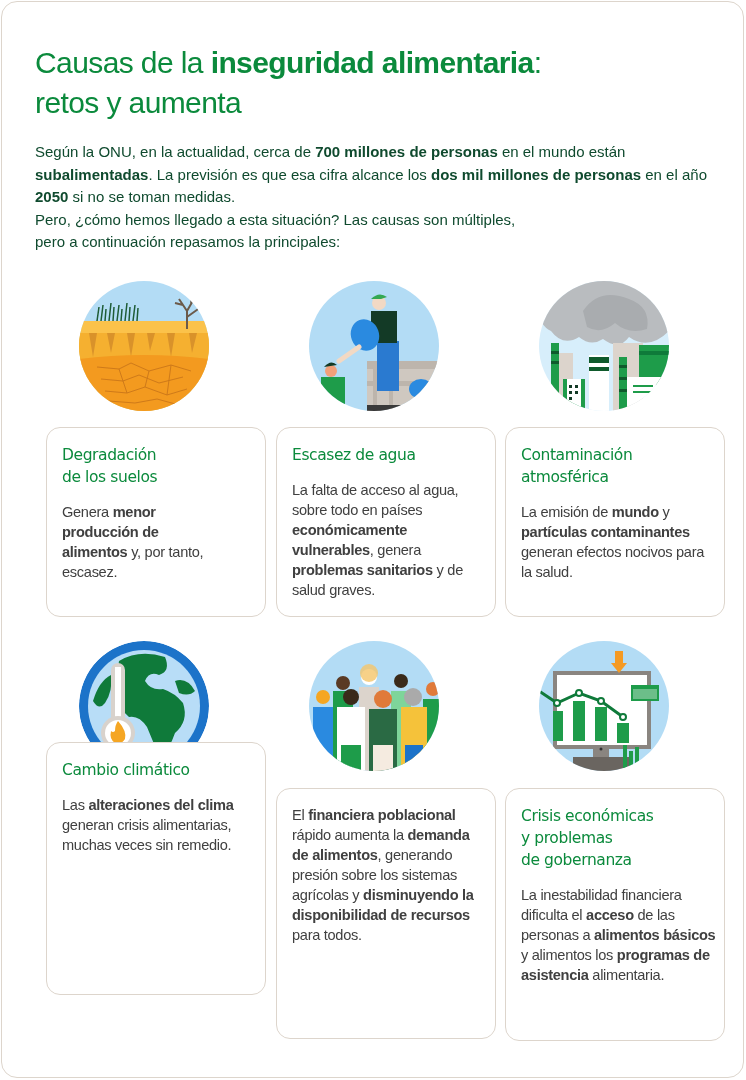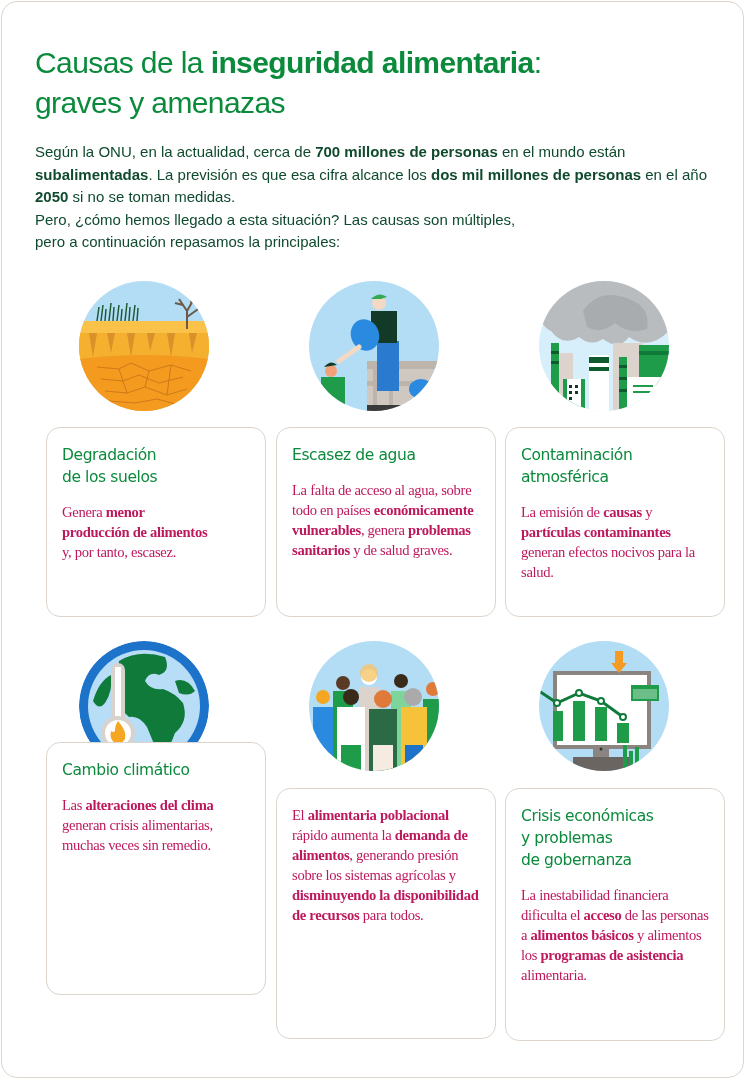--- a/index.html
+++ b/index.html
@@ -26,32 +26,32 @@
     .card {
       position: absolute; width: 220px; border: 1.5px solid #ddd5cc; border-radius: 14px; background: #fff;
       padding: 16px 14px 0 15px;
       margin-left: 12px;
     }
     .card-title {
       color: #0b8a3c; font-size: 15.5px; line-height: 22px; font-weight: 400;
       margin-bottom: 14px; letter-spacing: -0.1px;
     }
     .card-body {
-      color: #be185d; font-size: 14.6px; line-height: 20px; font-family: Liberation Serif, serif;
+      color: #404040; font-size: 14.6px; line-height: 20px; font-family: Liberation Sans, sans-serif;
       letter-spacing: -0.3px;
     }
     .card-body b { font-weight: 700; }
     .card-title { font-family: "DejaVu Sans", sans-serif; letter-spacing: -0.4px; }
   </style>
 </head>
 <body>
 
 <div class="page">
 
-  <h1 class="title"><span>Causas de la </span><b>inseguridad alimentaria</b><span>:</span><br><span>graves y amenazas</span></h1>
+  <h1 class="title"><span>Causas de la </span><b>inseguridad alimentaria</b><span>:</span><br><span>retos y aumenta</span></h1>
 
   <div class="intro">
     <span><span>Según la ONU, en la actualidad, cerca de </span><b>700 millones de personas</b><span> en el mundo están </span><b>subalimentadas</b><span>. La previsión es que esa cifra alcance los </span><b>dos mil millones de personas</b><span> en el año </span><b>2050</b><span> si no se toman medidas.</span></span><br>
     <span>Pero, ¿cómo hemos llegado a esta situación? Las causas son múltiples,</span><br>
     <span>pero a continuación repasamos la principales:</span>
   </div>
 
   <div class="illus" style="left:77px;top:279px;">
     <svg width="130" height="130" viewBox="0 0 130 130">
       <rect width="130" height="130" fill="#b3dcf5"></rect>
@@ -132,21 +132,21 @@
     <div class="card-body" style="width:150px;"><span>Genera </span><b>menor producción de alimentos</b><span> y, por tanto, escasez.</span></div>
   </div>
 
   <div class="card" style="left:262px;top:425px;height:190px;">
     <div class="card-title"><span>Escasez de agua</span></div>
     <div class="card-body" style="width:192px;"><span>La falta de acceso al agua, sobre todo en países </span><b>económicamente vulnerables</b><span>, genera </span><b>problemas sanitarios</b><span> y de salud graves.</span></div>
   </div>
 
   <div class="card" style="left:491px;top:425px;height:190px;">
     <div class="card-title"><span>Contaminación</span><br><span>atmosférica</span></div>
-    <div class="card-body" style="width:185px;"><span>La emisión de </span><b>causas</b><span> y </span><b>partículas contaminantes</b><span> generan efectos nocivos para la salud.</span></div>
+    <div class="card-body" style="width:185px;"><span>La emisión de </span><b>mundo</b><span> y </span><b>partículas contaminantes</b><span> generan efectos nocivos para la salud.</span></div>
   </div>
 
   <div class="illus" style="left:77px;top:639px;">
     <svg width="130" height="130" viewBox="0 0 130 130">
       <circle cx="65" cy="65" r="65" fill="#1c73c9"></circle>
       <circle cx="65" cy="65" r="56" fill="#b8ddf7"></circle>
       <path d="M40 20 Q60 8 86 16 Q92 30 80 34 Q70 30 66 40 Q72 50 84 48 Q96 52 104 62 Q110 80 96 92 Q90 110 80 116 Q74 100 68 86 Q60 74 50 76 Q40 68 42 56 Q36 40 40 20 Z" fill="#0f7a3a"></path>
       <path d="M96 40 Q108 36 116 50 Q110 56 100 52 Z" fill="#0f7a3a"></path>
       <path d="M14 60 Q20 40 32 34 Q34 50 26 62 Q20 70 14 60 Z" fill="#0f7a3a"></path>
       <rect x="32" y="22" width="14" height="64" rx="7" fill="#d8d2cc"></rect>
@@ -209,21 +209,21 @@
       <rect x="96" y="106" width="4" height="24" fill="#1e9c4a"></rect>
     </svg>
   </div>
 
   <div class="card" style="left:32px;top:740px;height:253px;">
     <div class="card-title"><span>Cambio climático</span></div>
     <div class="card-body" style="width:175px;"><span>Las </span><b>alteraciones del clima</b><span> generan crisis alimentarias, muchas veces sin remedio.</span></div>
   </div>
 
   <div class="card" style="left:262px;top:786px;height:251px;">
-    <div class="card-body" style="width:190px;"><span>El </span><b>alimentaria poblacional</b><span> rápido aumenta la </span><b>demanda de alimentos</b><span>, generando presión sobre los sistemas agrícolas y </span><b>disminuyendo la disponibilidad de recursos</b><span> para todos.</span></div>
+    <div class="card-body" style="width:190px;"><span>El </span><b>financiera poblacional</b><span> rápido aumenta la </span><b>demanda de alimentos</b><span>, generando presión sobre los sistemas agrícolas y </span><b>disminuyendo la disponibilidad de recursos</b><span> para todos.</span></div>
   </div>
 
   <div class="card" style="left:491px;top:786px;height:253px;">
     <div class="card-title"><span>Crisis económicas</span><br><span>y problemas</span><br><span>de gobernanza</span></div>
     <div class="card-body" style="width:195px;"><span>La inestabilidad financiera dificulta el </span><b>acceso</b><span> de las personas a </span><b>alimentos básicos</b><span> y alimentos los </span><b>programas de asistencia</b><span> alimentaria.</span></div>
   </div>
 
 </div>
 
 </body></html>

